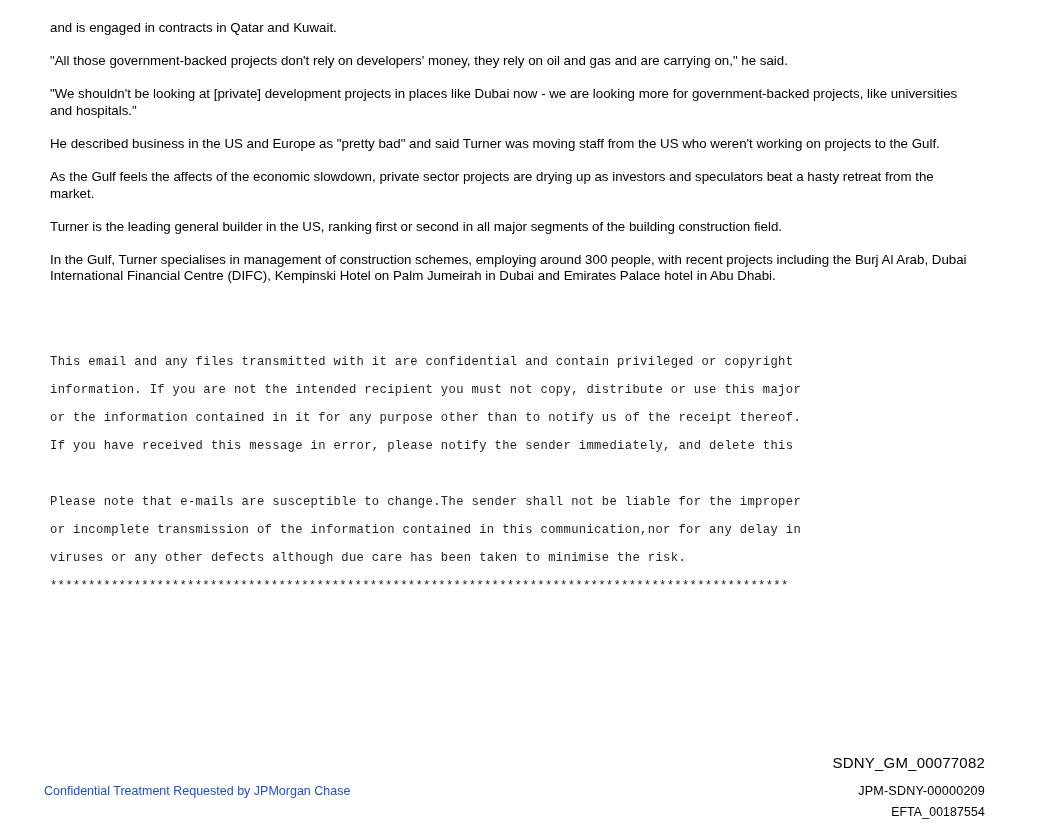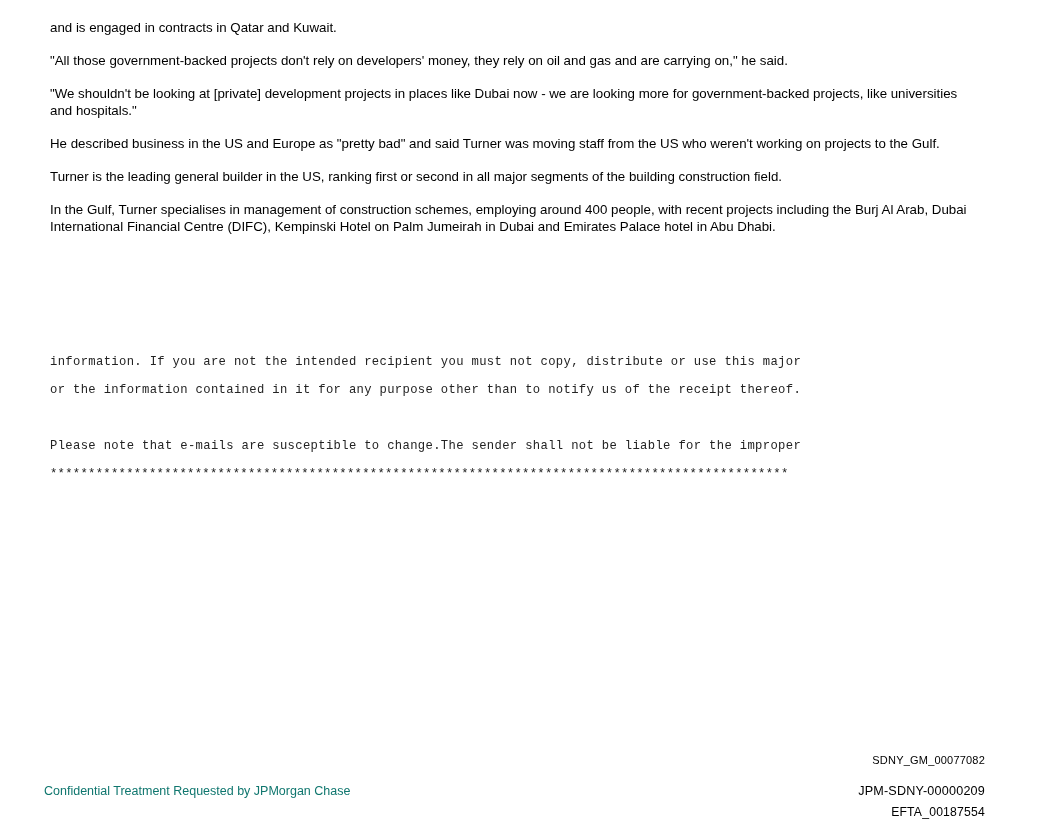--- a/index.html
+++ b/index.html
@@ -55,32 +55,32 @@
   }
   .mono-gap {
     height: 28px;
   }
   .footer-left {
     position: absolute;
     left: 44px;
     top: 784px;
     font-family: "Liberation Sans", sans-serif;
     font-size: 12.5px;
-    color: #0f766e;
+    color: #1d4ed8;
   }
   .stamp-right {
     position: absolute;
     right: 46px;
     text-align: right;
     font-family: "Liberation Sans", sans-serif;
     color: #000000;
   }
   .stamp-1 {
     top: 754px;
-    font-size: 11px;
+    font-size: 15px;
     letter-spacing: 0.2px;
   }
   .stamp-2 {
     top: 784px;
     font-size: 12.6px;
     letter-spacing: 0.2px;
     margin-left: 36px;
   }
   .stamp-3 {
     top: 805px;
@@ -92,29 +92,34 @@
 </head>
 <body>
 
 <div class="page">
 
   <div class="body-text">
     <p class="para">and is engaged in contracts in Qatar and Kuwait.</p>
     <p class="para">"All those government-backed projects don't rely on developers' money, they rely on oil and gas and are carrying on," he said.</p>
     <p class="para">"We shouldn't be looking at [private] development projects in places like Dubai now - we are looking more for government-backed projects, like universities and hospitals."</p>
     <p class="para">He described business in the US and Europe as "pretty bad" and said Turner was moving staff from the US who weren't working on projects to the Gulf.</p>
+    <p class="para">As the Gulf feels the affects of the economic slowdown, private sector projects are drying up as investors and speculators beat a hasty retreat from the market.</p>
     <p class="para">Turner is the leading general builder in the US, ranking first or second in all major segments of the building construction field.</p>
-    <p class="para">In the Gulf, Turner specialises in management of construction schemes, employing around 400 people, with recent projects including the Burj Al Arab, Dubai International Financial Centre (DIFC), Kempinski Hotel on Palm Jumeirah in Dubai and Emirates Palace hotel in Abu Dhabi.</p>
+    <p class="para">In the Gulf, Turner specialises in management of construction schemes, employing around 300 people, with recent projects including the Burj Al Arab, Dubai International Financial Centre (DIFC), Kempinski Hotel on Palm Jumeirah in Dubai and Emirates Palace hotel in Abu Dhabi.</p>
   </div>
 
   <div class="disclaimer">
+    <div class="mono-line">This email and any files transmitted with it are confidential and contain privileged or copyright</div>
     <div class="mono-line">information. If you are not the intended recipient you must not copy, distribute or use this major</div>
     <div class="mono-line">or the information contained in it for any purpose other than to notify us of the receipt thereof.</div>
+    <div class="mono-line">If you have received this message in error, please notify the sender immediately, and delete this</div>
     <div class="mono-gap"></div>
     <div class="mono-line">Please note that e-mails are susceptible to change.The sender shall not be liable for the improper</div>
+    <div class="mono-line">or incomplete transmission of the information contained in this communication,nor for any delay in</div>
+    <div class="mono-line">viruses or any other defects although due care has been taken to minimise the risk.</div>
     <div class="mono-line stars">*************************************************************************************************</div>
   </div>
 
   <div class="footer-left">Confidential Treatment Requested by JPMorgan Chase</div>
 
   <div class="stamp-right stamp-1">SDNY_GM_00077082</div>
   <div class="stamp-right stamp-2">JPM-SDNY-00000209</div>
   <div class="stamp-right stamp-3">EFTA_00187554</div>
 
 </div>

